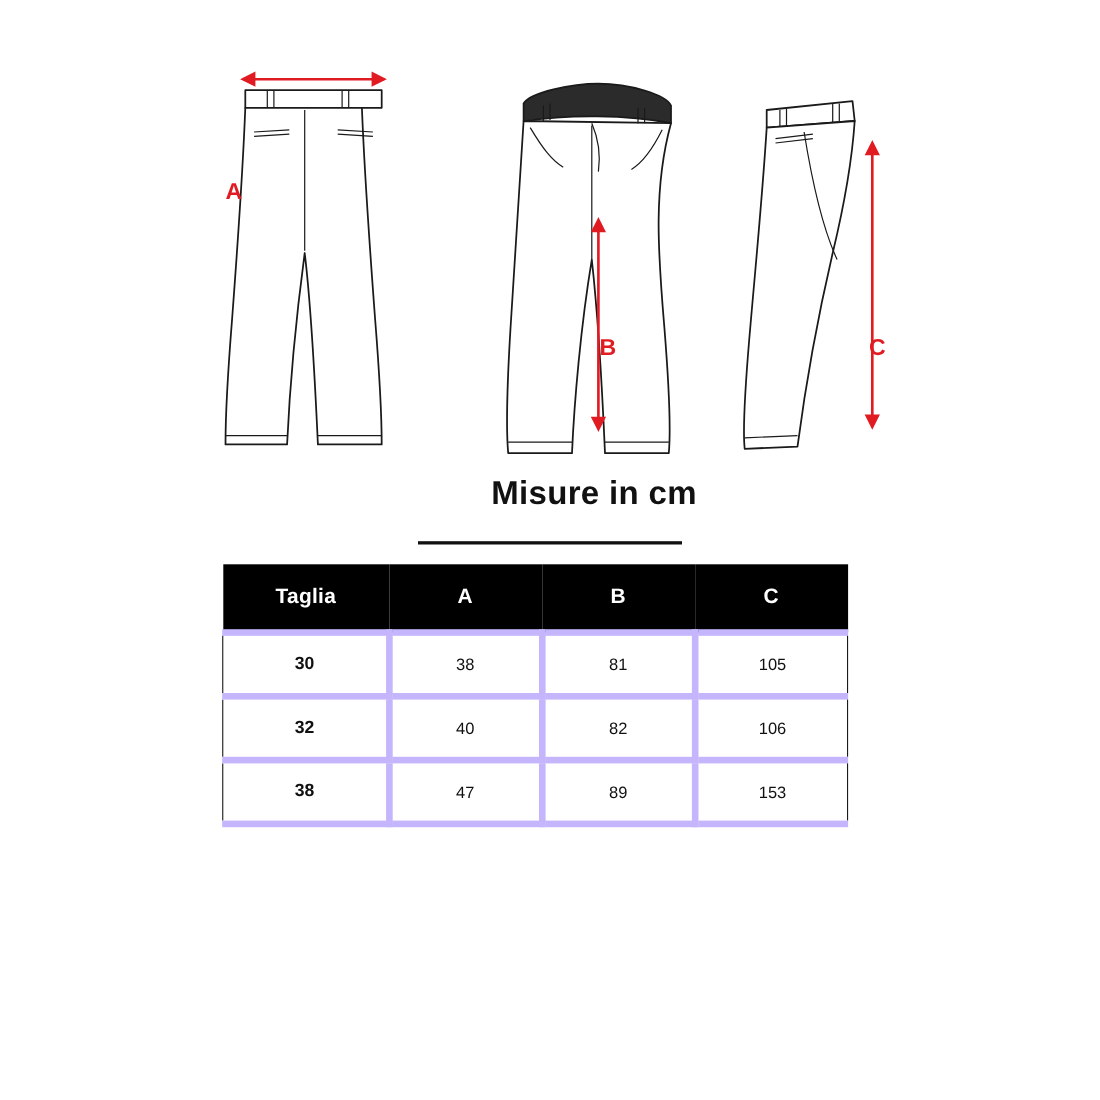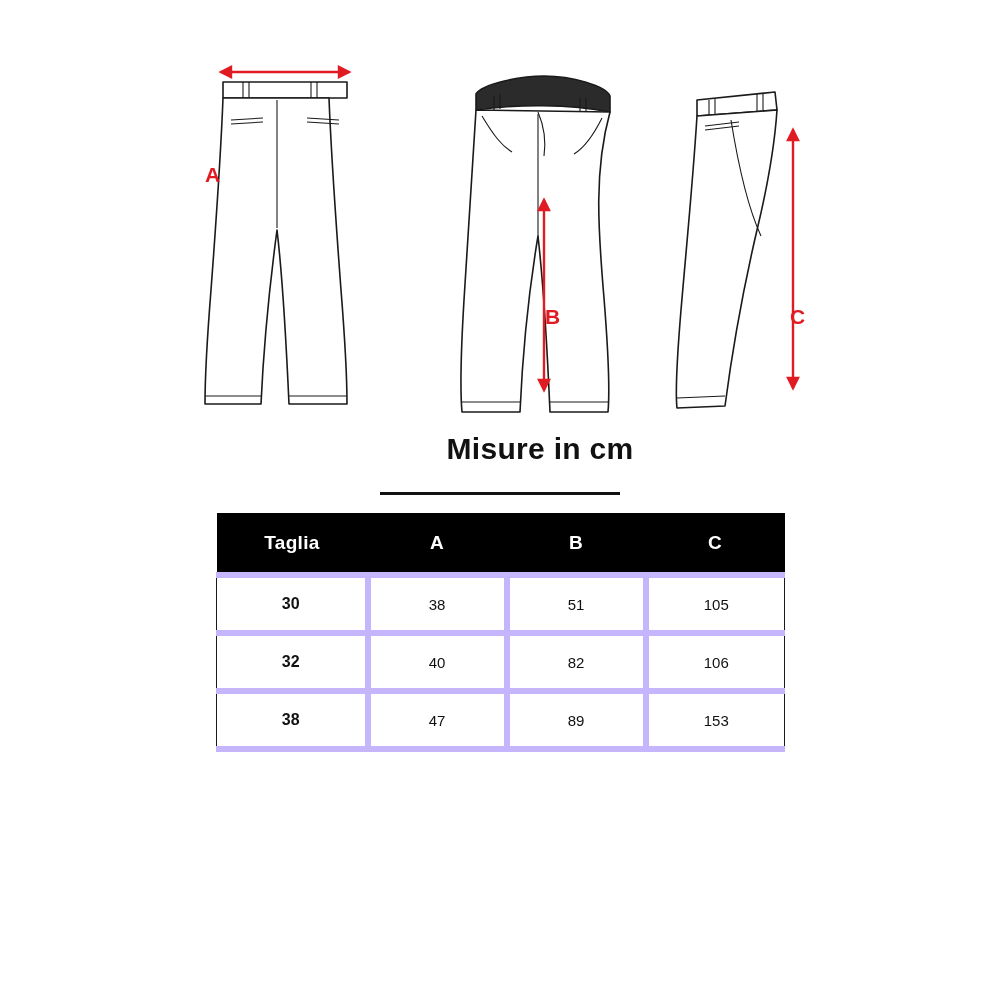--- a/index.html
+++ b/index.html
@@ -60,21 +60,21 @@
   .title-rule {
     position: absolute;
     left: 380px; top: 492px;
     width: 240px; height: 3px;
     background: #111111;
   }
 
   
   .table-wrap {
     position: absolute;
-    left: 216px; top: 513px;
+    left: 202px; top: 513px;
     width: 568px;
   }
   table.size-table {
     border-collapse: collapse;
     width: 568px;
     table-layout: fixed;
   }
   table.size-table thead th {
     background: #000000;
     color: #ffffff;
@@ -213,21 +213,21 @@
           <th class="col-size">Taglia</th>
           <th class="col-m">A</th>
           <th class="col-m">B</th>
           <th class="col-m">C</th>
         </tr>
       </thead>
       <tbody>
         <tr>
           <td class="size-cell">30</td>
           <td>38</td>
-          <td>51</td>
+          <td>81</td>
           <td>105</td>
         </tr>
         <tr>
           <td class="size-cell">32</td>
           <td>40</td>
           <td>82</td>
           <td>106</td>
         </tr>
         <tr>
           <td class="size-cell">38</td>

